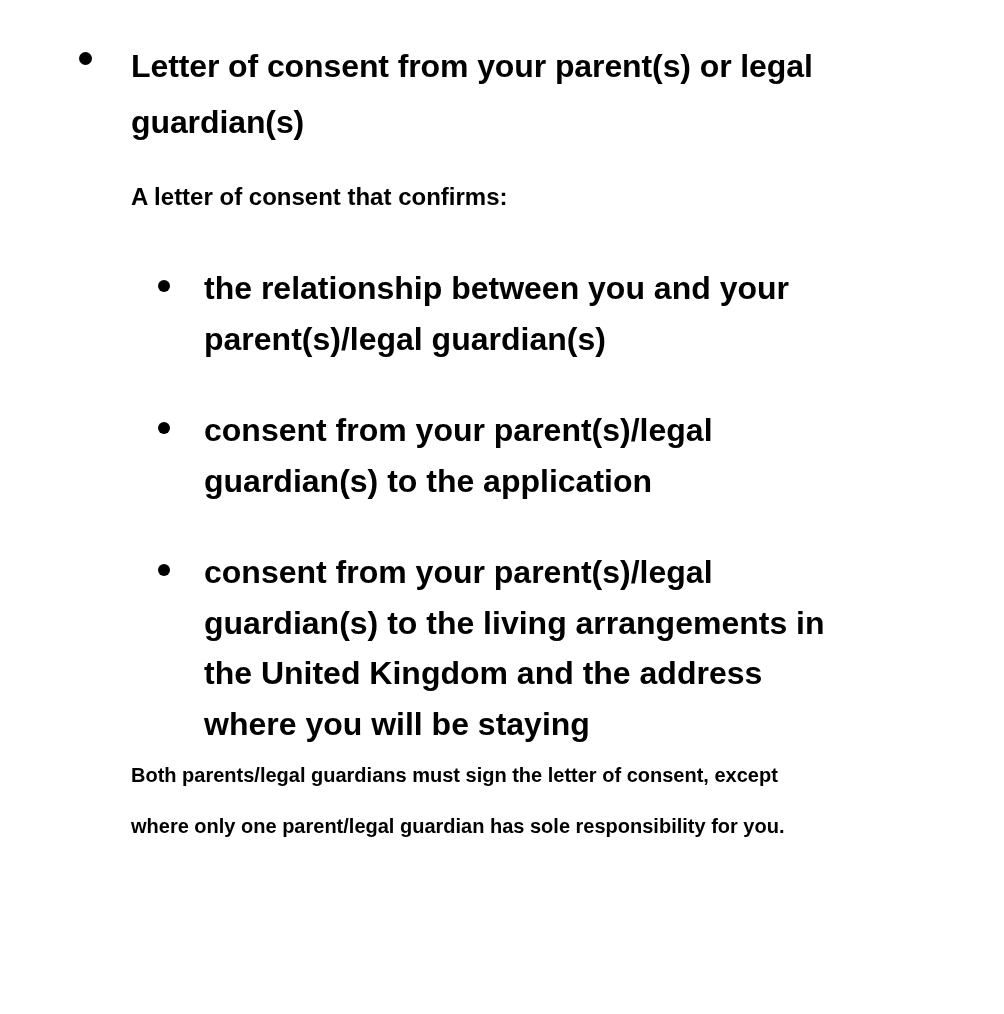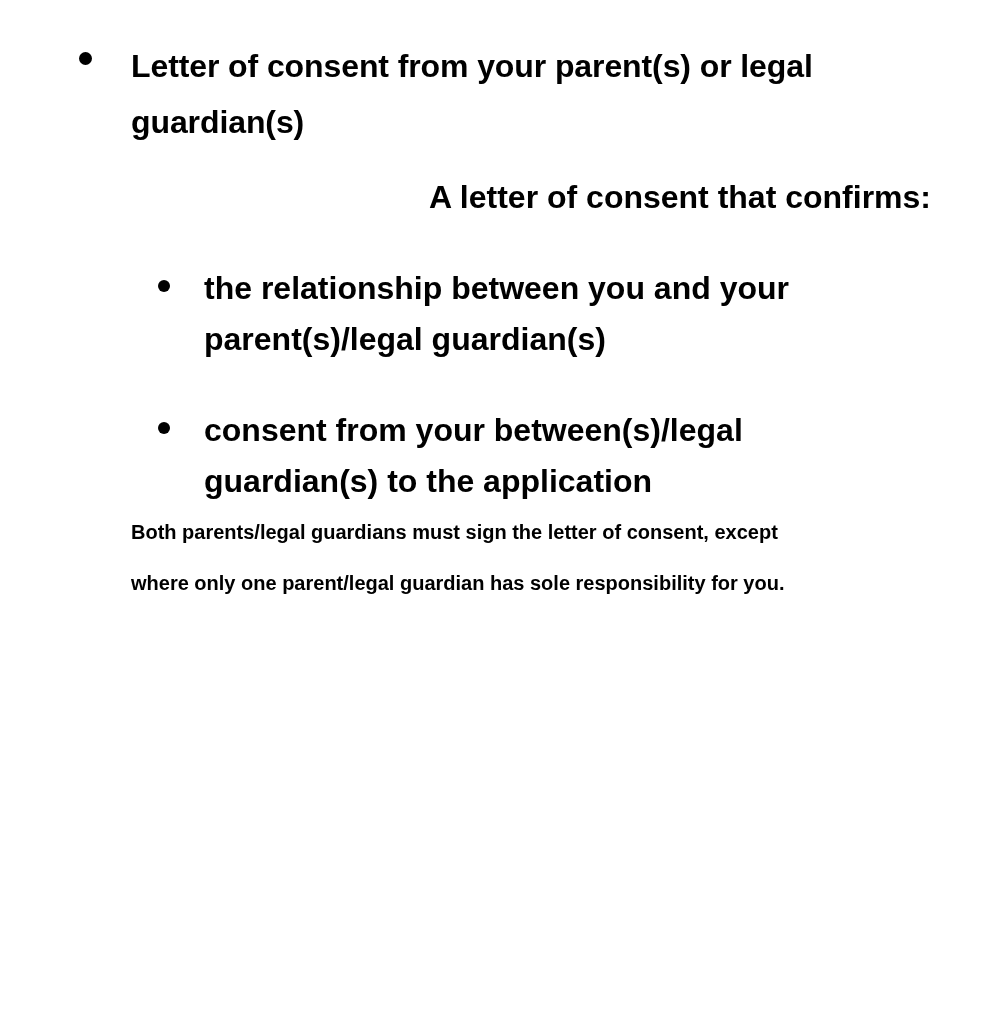--- a/index.html
+++ b/index.html
@@ -47,26 +47,25 @@
     font-size: 32px;
     font-weight: 700;
     line-height: 56px;
     letter-spacing: -0.1px;
     max-width: 800px;
     display: block;
   }
 
   
   .intro-para {
-    font-size: 32px;
+    font-size: 24px;
     font-weight: 700;
     line-height: 50px;
     margin: 22px 0 0 0;
     max-width: 800px;
-    text-align: right;
   }
 
   
   .inner-list {
     list-style: none;
     margin: 28px 0 0 0;
     padding: 0;
   }
   .inner-item {
     position: relative;
@@ -117,21 +116,25 @@
 
       <p class="intro-para">A letter of consent that confirms:</p>
 
       <ul class="inner-list">
         <li class="inner-item">
           <span class="inner-bullet"></span>
           <span class="inner-text">the relationship between you and your parent(s)/legal guardian(s)</span>
         </li>
         <li class="inner-item">
           <span class="inner-bullet"></span>
-          <span class="inner-text">consent from your between(s)/legal guardian(s) to the application</span>
+          <span class="inner-text">consent from your parent(s)/legal guardian(s) to the application</span>
+        </li>
+        <li class="inner-item">
+          <span class="inner-bullet"></span>
+          <span class="inner-text">consent from your parent(s)/legal guardian(s) to the living arrangements in the United Kingdom and the address where you will be staying</span>
         </li>
       </ul>
 
       <p class="closing-para">Both parents/legal guardians must sign the letter of consent, except where only one parent/legal guardian has sole responsibility for you.</p>
     </li>
   </ul>
 
 </div>
 
 </body></html>

